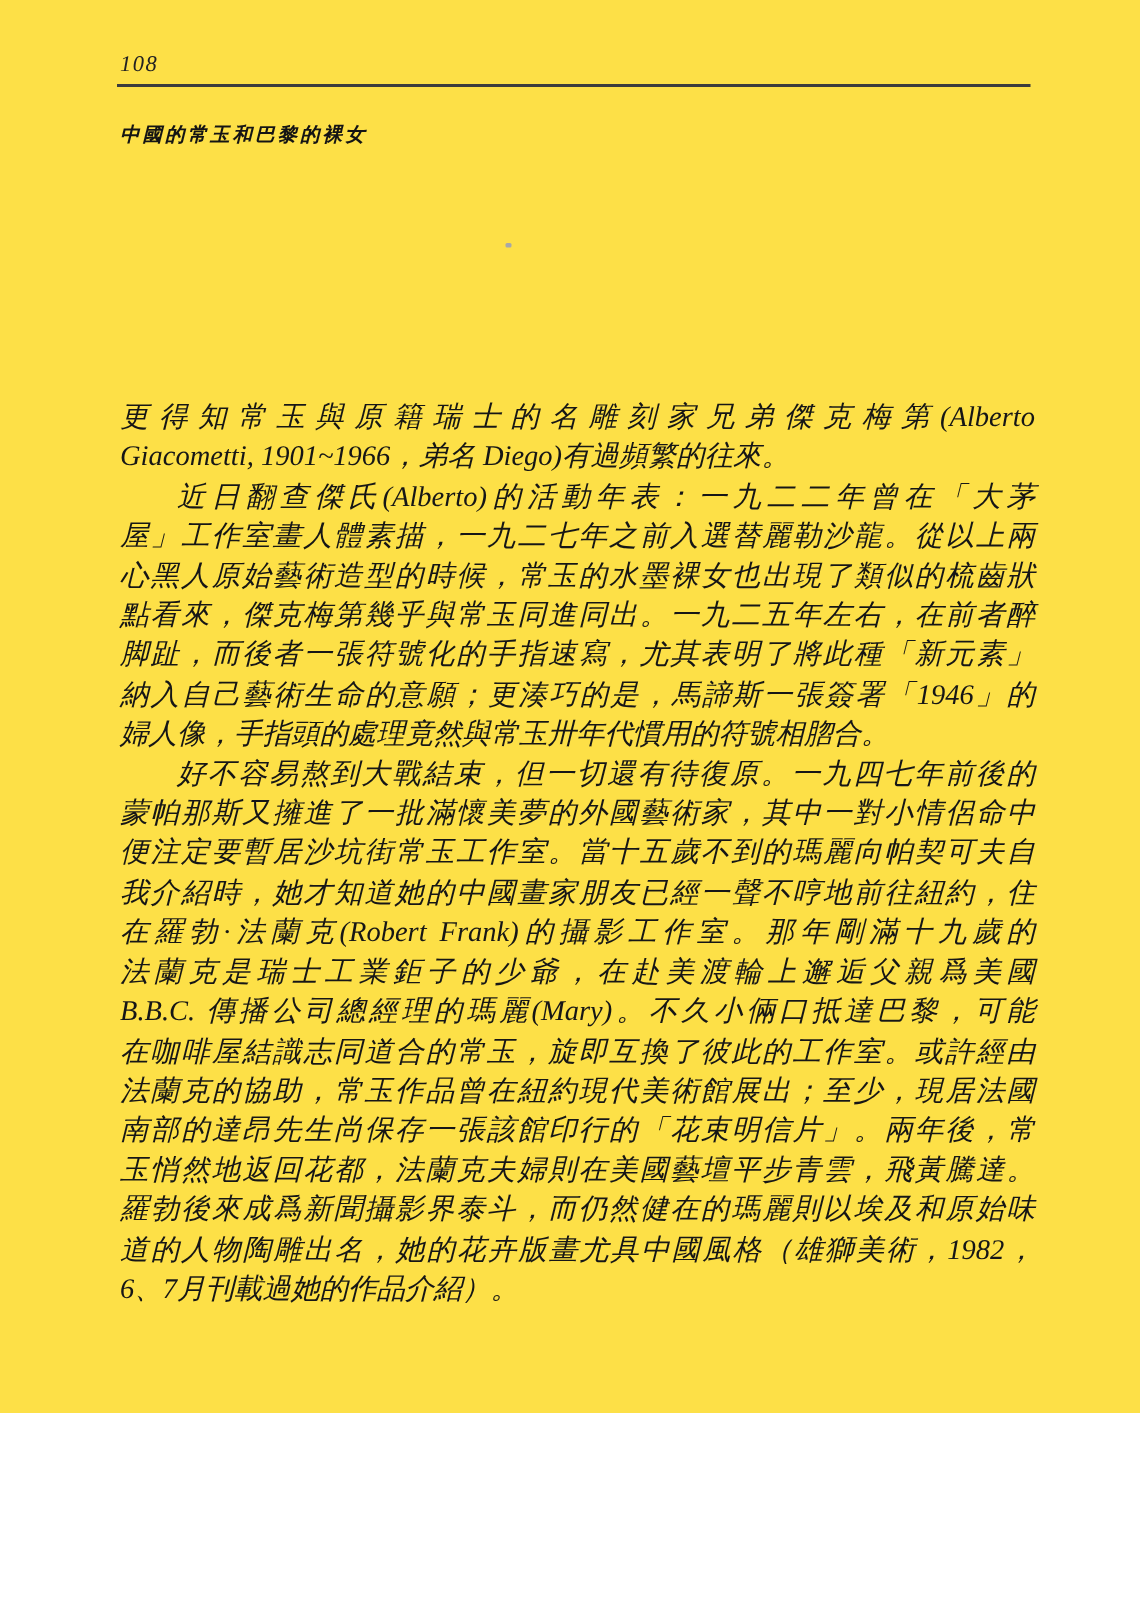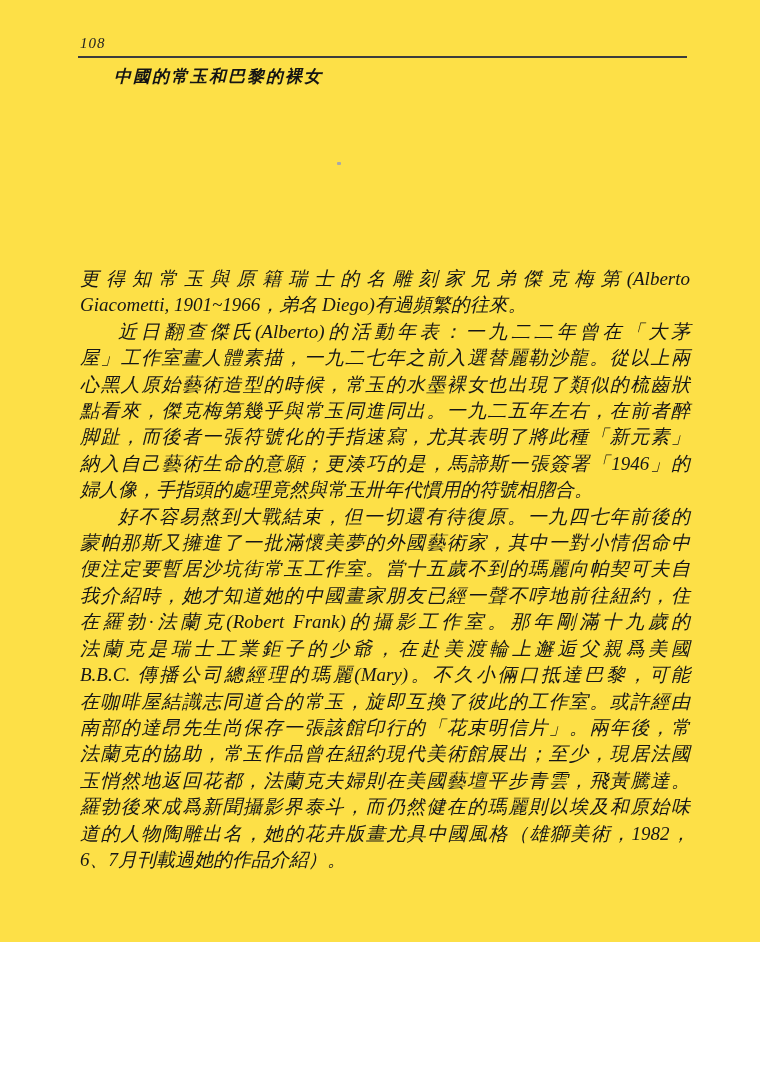--- a/index.html
+++ b/index.html
@@ -26,27 +26,26 @@
     position: absolute;
     left: 78px;
     top: 56px;
     width: 609px;
     height: 2px;
     background: #3c3c3c;
   }
   .running-header {
     position: absolute;
     left: 80px;
-    top: 65px;
-    font-size: 17px;
+    top: 81px;
+    font-size: 13px;
     font-weight: 700;
     letter-spacing: 2px;
     color: #141414;
     font-family: "DejaVu Sans", "Liberation Sans", sans-serif;
-    margin-left: 34px;
   }
   .scan-speck {
     position: absolute;
     left: 337px;
     top: 162px;
     width: 4px;
     height: 3px;
     background: #a8a8a8;
     border-radius: 1px;
   }
@@ -112,22 +111,22 @@
       <div class="line">納入自己藝術生命的意願；更湊巧的是，馬諦斯一張簽署「1946」的</div>
       <div class="line last">婦人像，手指頭的處理竟然與常玉卅年代慣用的符號相脗合。</div>
       <div class="line indent">好不容易熬到大戰結束，但一切還有待復原。一九四七年前後的</div>
       <div class="line">蒙帕那斯又擁進了一批滿懷美夢的外國藝術家，其中一對小情侶命中</div>
       <div class="line">便注定要暫居沙坑街常玉工作室。當十五歲不到的瑪麗向帕契可夫自</div>
       <div class="line">我介紹時，她才知道她的中國畫家朋友已經一聲不哼地前往紐約，住</div>
       <div class="line">在羅勃·法蘭克(Robert Frank)的攝影工作室。那年剛滿十九歲的</div>
       <div class="line">法蘭克是瑞士工業鉅子的少爺，在赴美渡輪上邂逅父親爲美國</div>
       <div class="line">B.B.C. 傳播公司總經理的瑪麗(Mary)。不久小倆口抵達巴黎，可能</div>
       <div class="line">在咖啡屋結識志同道合的常玉，旋即互換了彼此的工作室。或許經由</div>
+      <div class="line">法蘭克的協助，常玉作品曾在紐約現代美術館展出；至少，現居法國</div>
       <div class="line">南部的達昂先生尚保存一張該館印行的「花束明信片」。兩年後，常</div>
-      <div class="line">法蘭克的協助，常玉作品曾在紐約現代美術館展出；至少，現居法國</div>
       <div class="line">玉悄然地返回花都，法蘭克夫婦則在美國藝壇平步青雲，飛黃騰達。</div>
       <div class="line">羅勃後來成爲新聞攝影界泰斗，而仍然健在的瑪麗則以埃及和原始味</div>
       <div class="line">道的人物陶雕出名，她的花卉版畫尤具中國風格（雄獅美術，1982，</div>
       <div class="line last">6、7月刊載過她的作品介紹）。</div>
     </div>
 
   <div class="section-heading">
     <span class="zh">夢回中國的悲劇</span><span class="years">1950~1966</span>
   </div>
 

